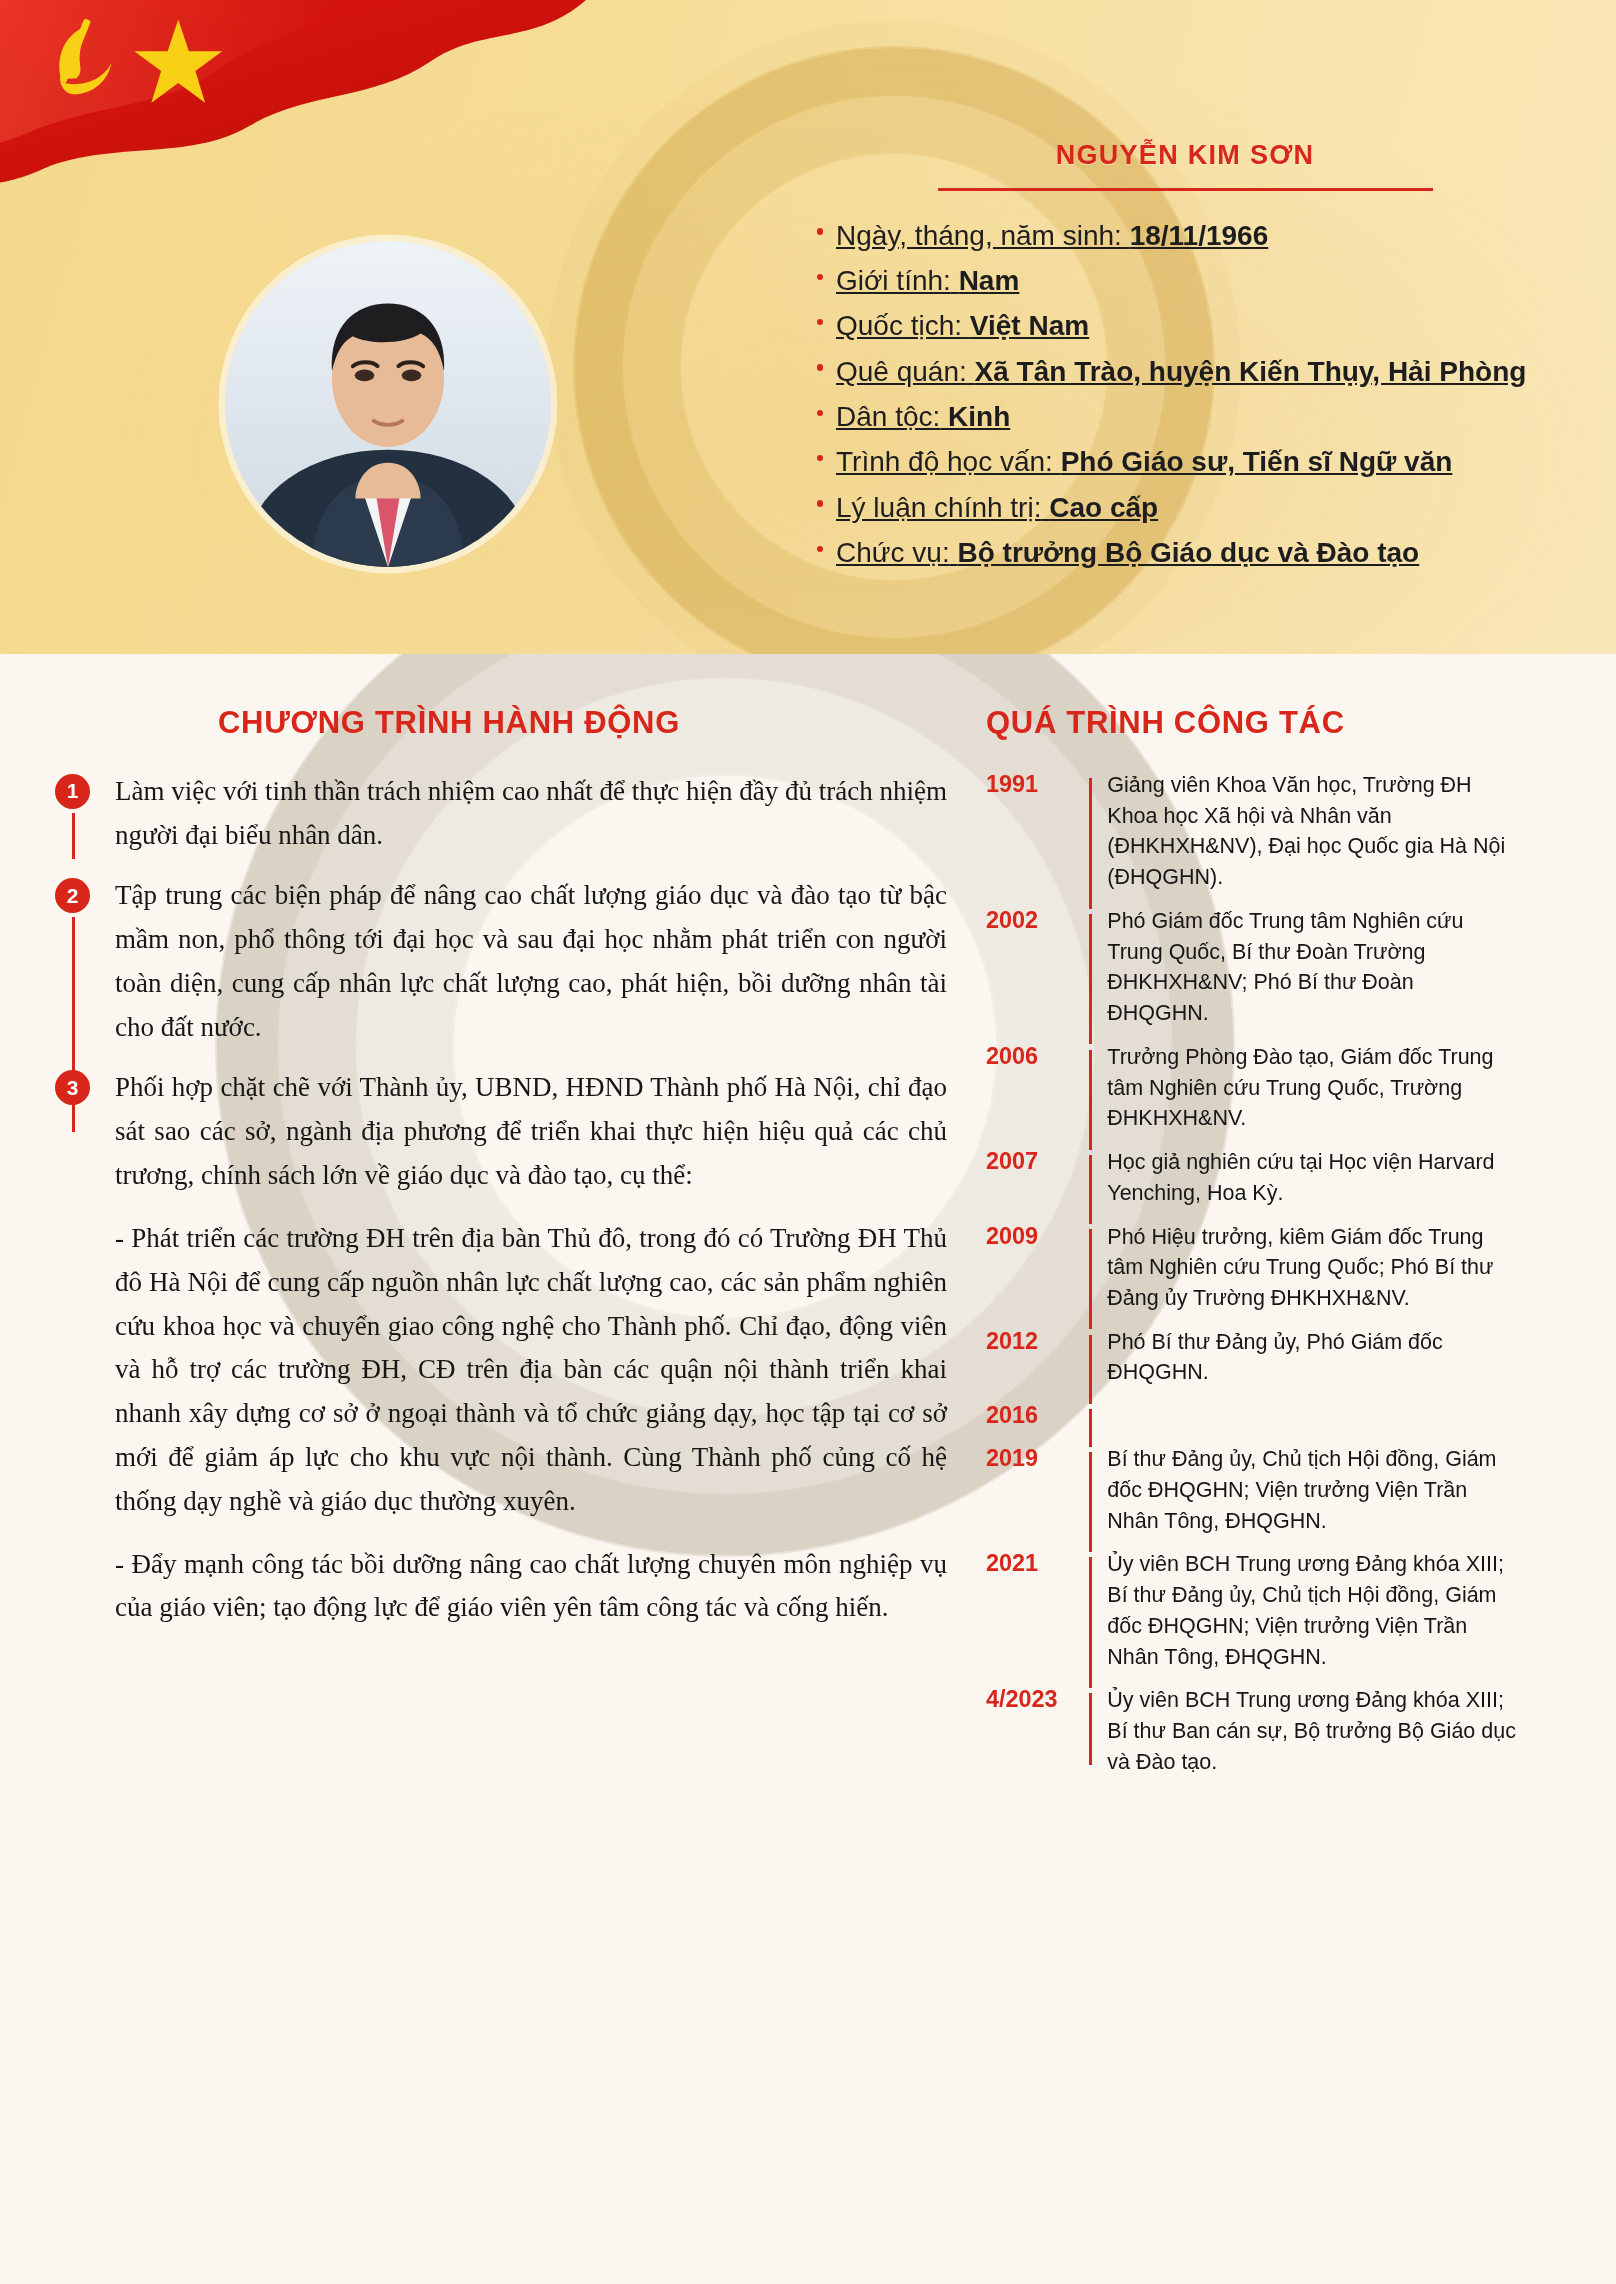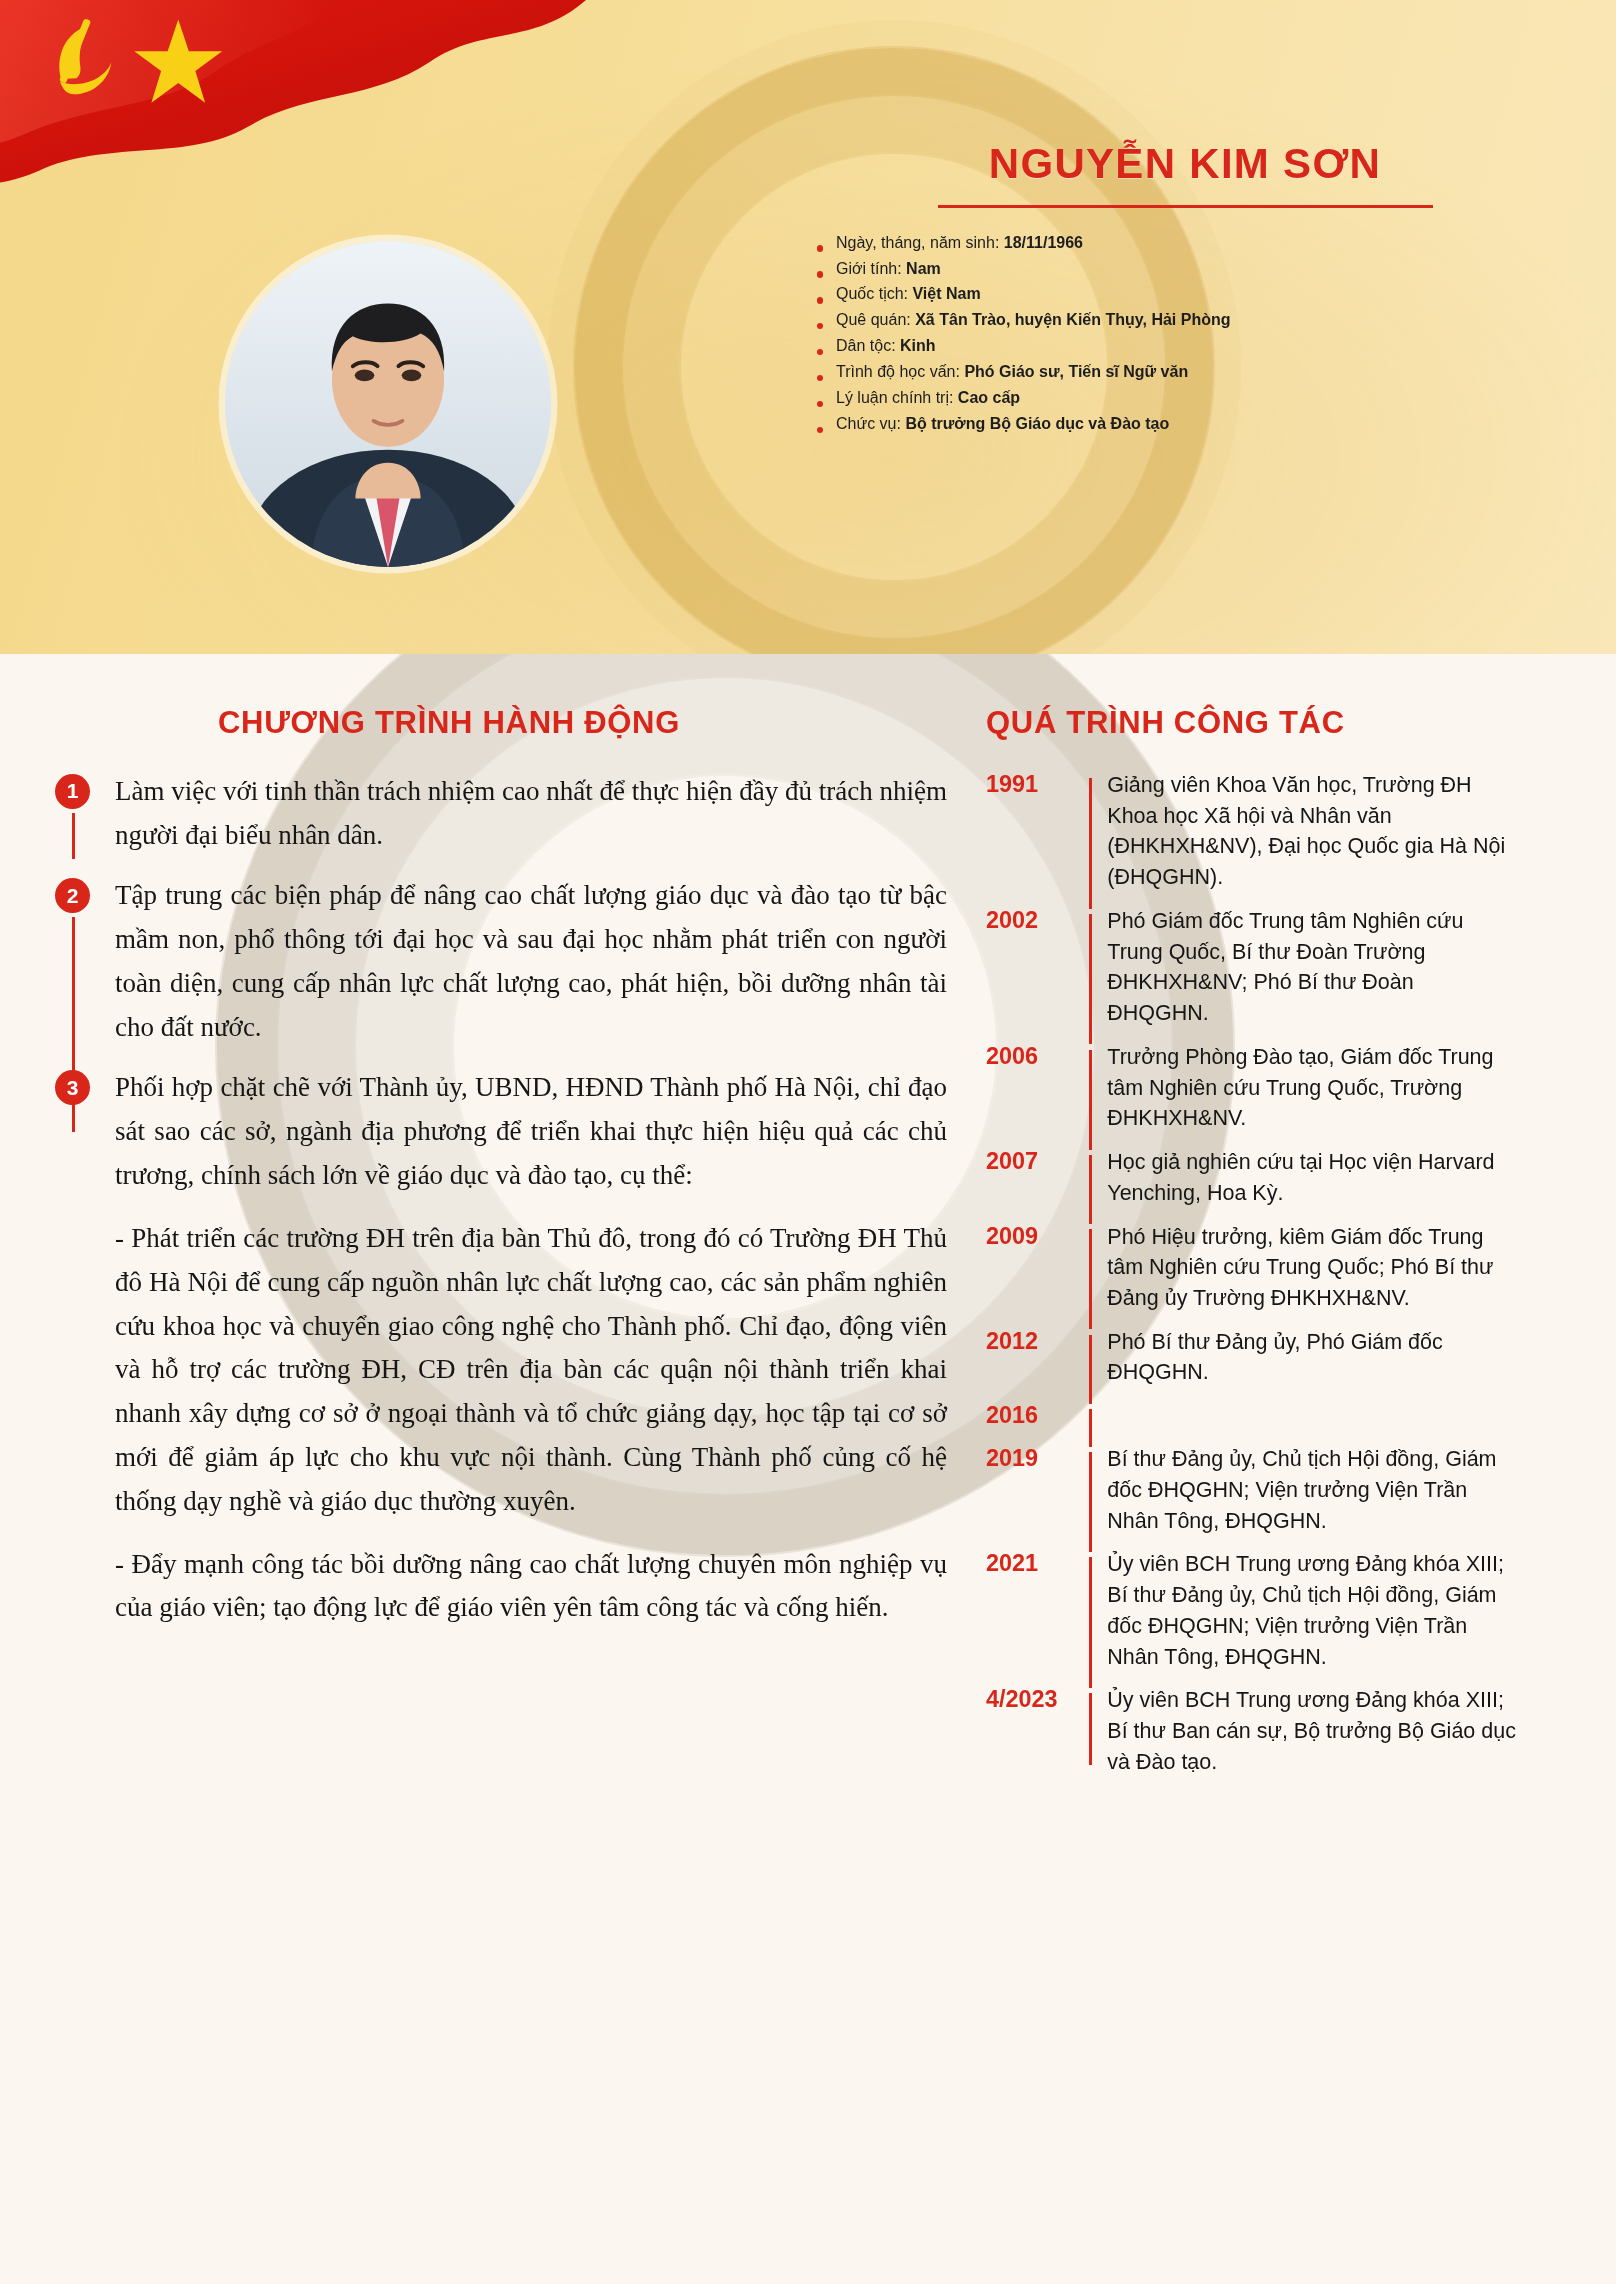--- a/index.html
+++ b/index.html
@@ -72,44 +72,45 @@
   .portrait svg { display:block; }
 
   .header-right {
     position: absolute;
     left: 801px;
     top: 140px;
     width: 768px;
   }
   .person-name {
     color: #d8261a;
-    font-size: 42px;
+    font-size: 27px;
     font-weight: bold;
     letter-spacing: 1.3px;
     text-align: center;
     margin: 0 0 0 0;
     text-shadow: 0 0.7px 0 rgba(255,255,255,.4);
   }
   .name-rule {
     width: 495px;
     height: 2.6px;
     background: #d8261a;
     margin: 17px auto 22px auto;
   }
   .facts {
     list-style: none;
     margin: 0;
     padding: 0 0 0 13px;
   }
   .facts li {
     position: relative;
-    font-size: 16px;
+    font-size: 28px;
     line-height: 1.62;
     color: #1d1d1d;
     padding-left: 22px;
+    text-decoration: underline;
   }
   .facts li::before {
     content: "";
     position: absolute;
     left: 2.6px;
     top: 15.6px;
     width: 6.5px;
     height: 6.5px;
     border-radius: 50%;
     background: #d8261a;

